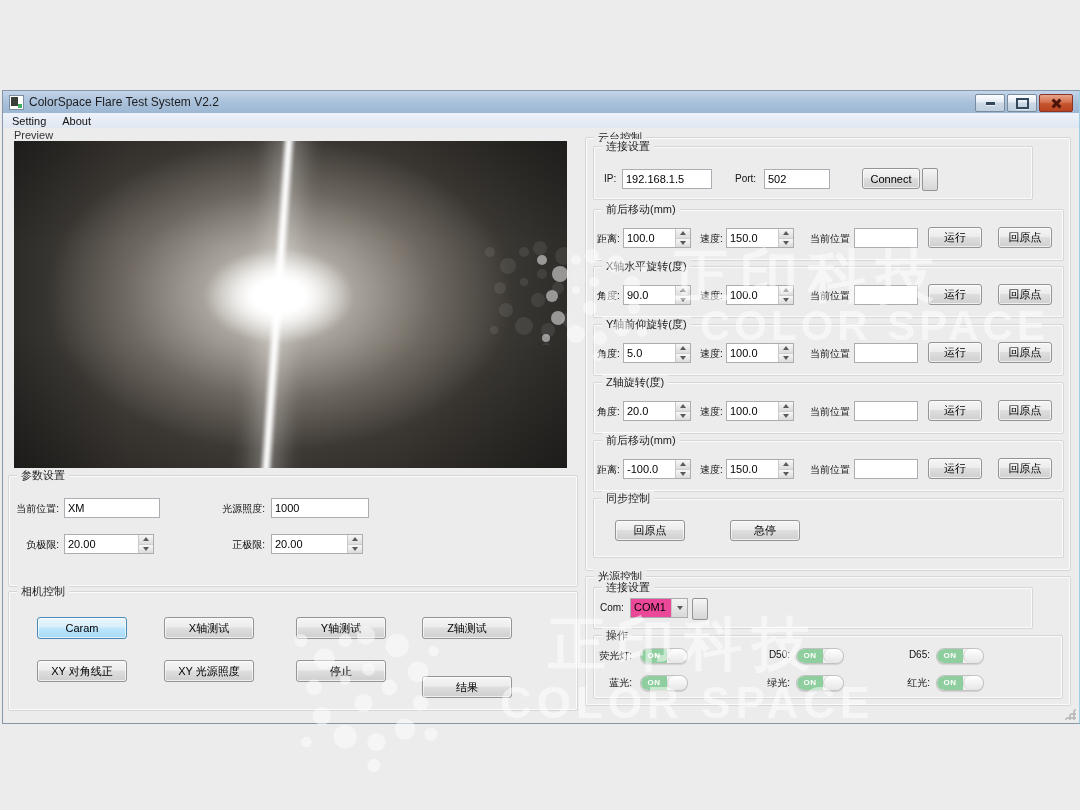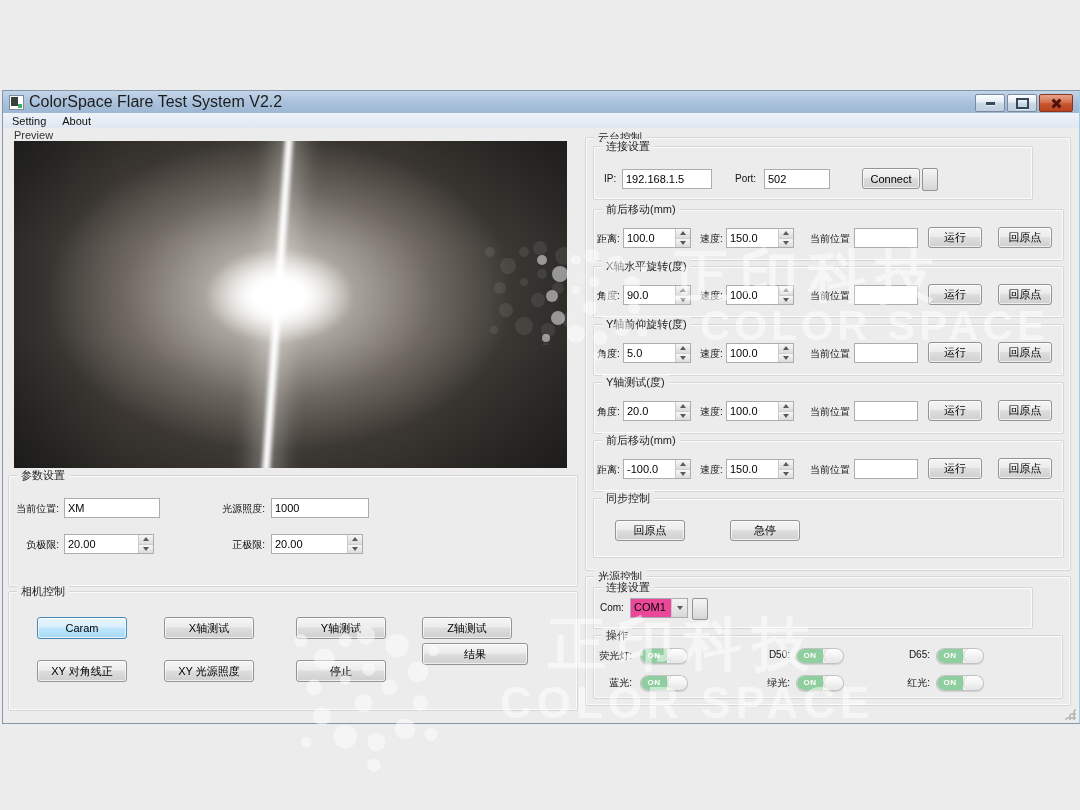--- a/index.html
+++ b/index.html
@@ -8,21 +8,21 @@
   
   .window{position:absolute;left:2px;top:90px;width:1076px;height:632px;
           background:#ececec;border:1px solid #8496a8;border-right:2px solid #9fcfe4;
           box-shadow:0 0 0 1px rgba(255,255,255,.4) inset;}
   .titlebar{position:absolute;left:0;top:0;right:0;height:22px;
             background:linear-gradient(#c3d5e9,#a8c0da 55%,#9db7d3);
             display:flex;align-items:center;padding-left:6px;border-bottom:1px solid #93a9c0;}
   .app-icon{width:13px;height:13px;background:#fff;border:1px solid #7d8da0;margin-right:5px;position:relative;}
   .app-icon::before{content:"";position:absolute;left:1px;top:1px;width:7px;height:9px;background:#3a3f3a;}
   .app-icon::after{content:"";position:absolute;right:1px;bottom:1px;width:4px;height:4px;background:#3fae62;}
-  .title{font-size:16px;color:#1d1d1d;text-align:right;}
+  .title{font-size:12px;color:#1d1d1d;text-align:right;}
   .winbtns{position:absolute;right:6px;top:3px;display:flex;gap:2px;}
   .winbtn{width:28px;height:16px;border-radius:2px;display:flex;align-items:center;justify-content:center;
           border:1px solid #7a8ba0;background:linear-gradient(#fdfeff,#e4ebf3 45%,#ccd8e5 50%,#c0cfde);}
   .winbtn.close{width:32px;border-color:#8c3323;background:linear-gradient(#e8a58c,#d5714f 45%,#c6552f 55%,#b8441f);}
   .glyph-min{width:9px;height:3px;background:#34485c;box-shadow:0 1px 0 rgba(255,255,255,.6);}
   .glyph-max{width:9px;height:7px;border:2px solid #34485c;box-shadow:0 1px 0 rgba(255,255,255,.5);}
   .glyph-close{position:relative;width:11px;height:9px;}
   .glyph-close::before,.glyph-close::after{content:"";position:absolute;left:4px;top:-1px;width:3px;height:11px;background:#4d140a;}
   .glyph-close::before{transform:rotate(45deg);}  .glyph-close::after{transform:rotate(-45deg);}
   .menubar{position:absolute;left:0;top:22px;right:0;height:15px;background:linear-gradient(#eef2f9,#dfe7f2);
@@ -176,21 +176,21 @@
 
       <div class="groupbox" style="left:5px;top:463px;width:568px;height:118px">
         <span class="gb-title">相机控制</span>
         <button class="btn primary" style="left:28px;top:25px;width:90px;height:22px">Caram</button>
         <button class="btn" style="left:155px;top:25px;width:90px;height:22px">X轴测试</button>
         <button class="btn" style="left:287px;top:25px;width:90px;height:22px">Y轴测试</button>
         <button class="btn" style="left:413px;top:25px;width:90px;height:22px">Z轴测试</button>
         <button class="btn" style="left:28px;top:68px;width:90px;height:22px">XY 对角线正</button>
         <button class="btn" style="left:155px;top:68px;width:90px;height:22px">XY 光源照度</button>
         <button class="btn" style="left:287px;top:68px;width:90px;height:22px">停止</button>
-        <button class="btn" style="left:413px;top:51px;width:106px;height:22px">结果</button>
+        <button class="btn" style="left:413px;top:84px;width:90px;height:22px">结果</button>
       </div>
 
       <div class="groupbox" style="left:582px;top:9px;width:484px;height:432px">
         <span class="gb-title">云台控制</span>
 
         <div class="groupbox" style="left:7px;top:8px;width:438px;height:52px">
           <span class="gb-title">连接设置</span>
           <span class="flabel" style="left:10px;top:26px">IP:</span>
           <input class="txtin" style="left: 28px; top: 22px; width: 82px;" readonly="" value="192.168.1.5">
           <span class="flabel" style="left:141px;top:26px">Port:</span>
@@ -289,21 +289,21 @@
                 </div>
               </div>
           </div>
           <span class="flabel" style="left:216px;top:22px">当前位置</span>
           <input class="txtin" style="left: 260px; top: 18px; width: 56px;" readonly="">
           <button class="btn" style="left:334px;top:17px;width:54px;height:21px">运行</button>
           <button class="btn" style="left:404px;top:17px;width:54px;height:21px">回原点</button>
         </div>
 
         <div class="groupbox" style="left:7px;top:244px;width:469px;height:50px">
-          <span class="gb-title">Y轴测试(度)</span>
+          <span class="gb-title">Z轴旋转(度)</span>
           <span class="flabel" style="left:3px;top:22px">角度:</span>
           <div class="numbox" style="left:29px;top:18px;width:68px">
             <input readonly="" value="20.0" style="">
             <div class="spin">
                 <div class="sp up">
                   <i class="tri-up"></i>
                 </div>
                 <div class="sp">
                   <i class="tri-dn"></i>
                 </div>

